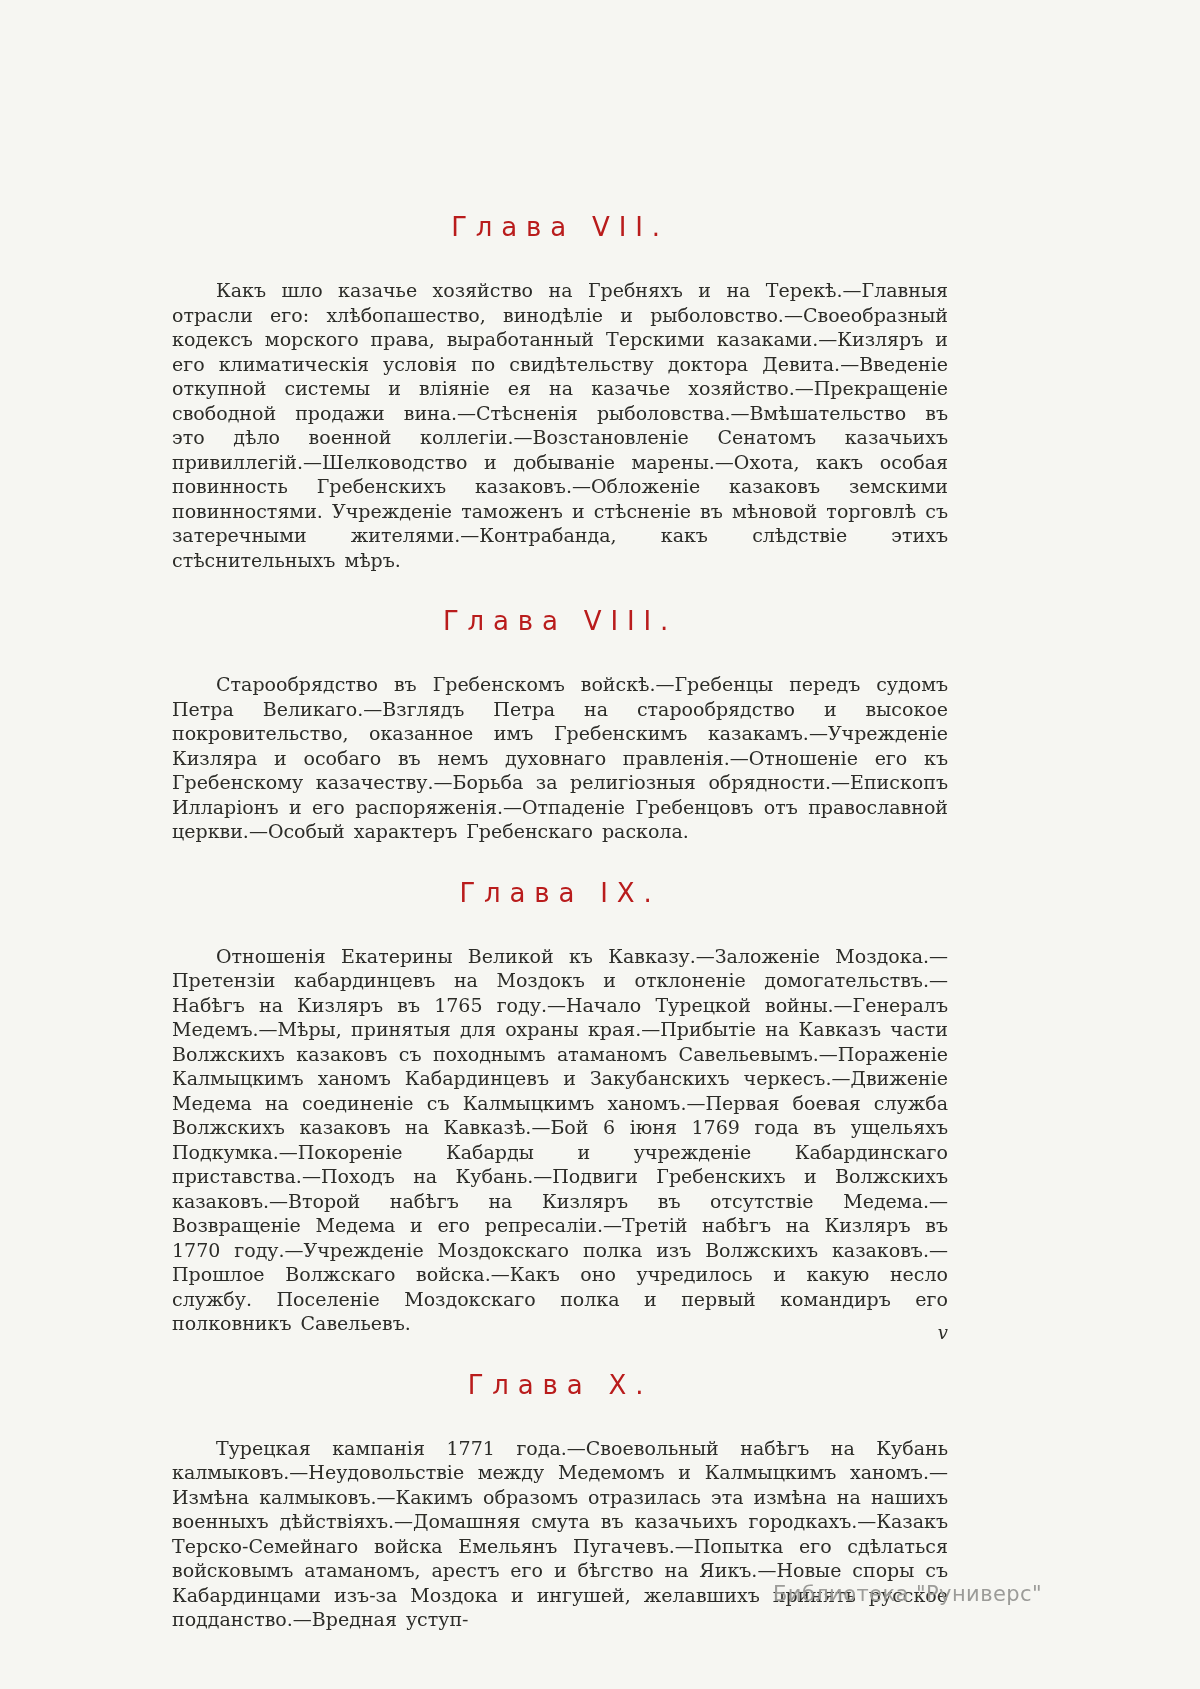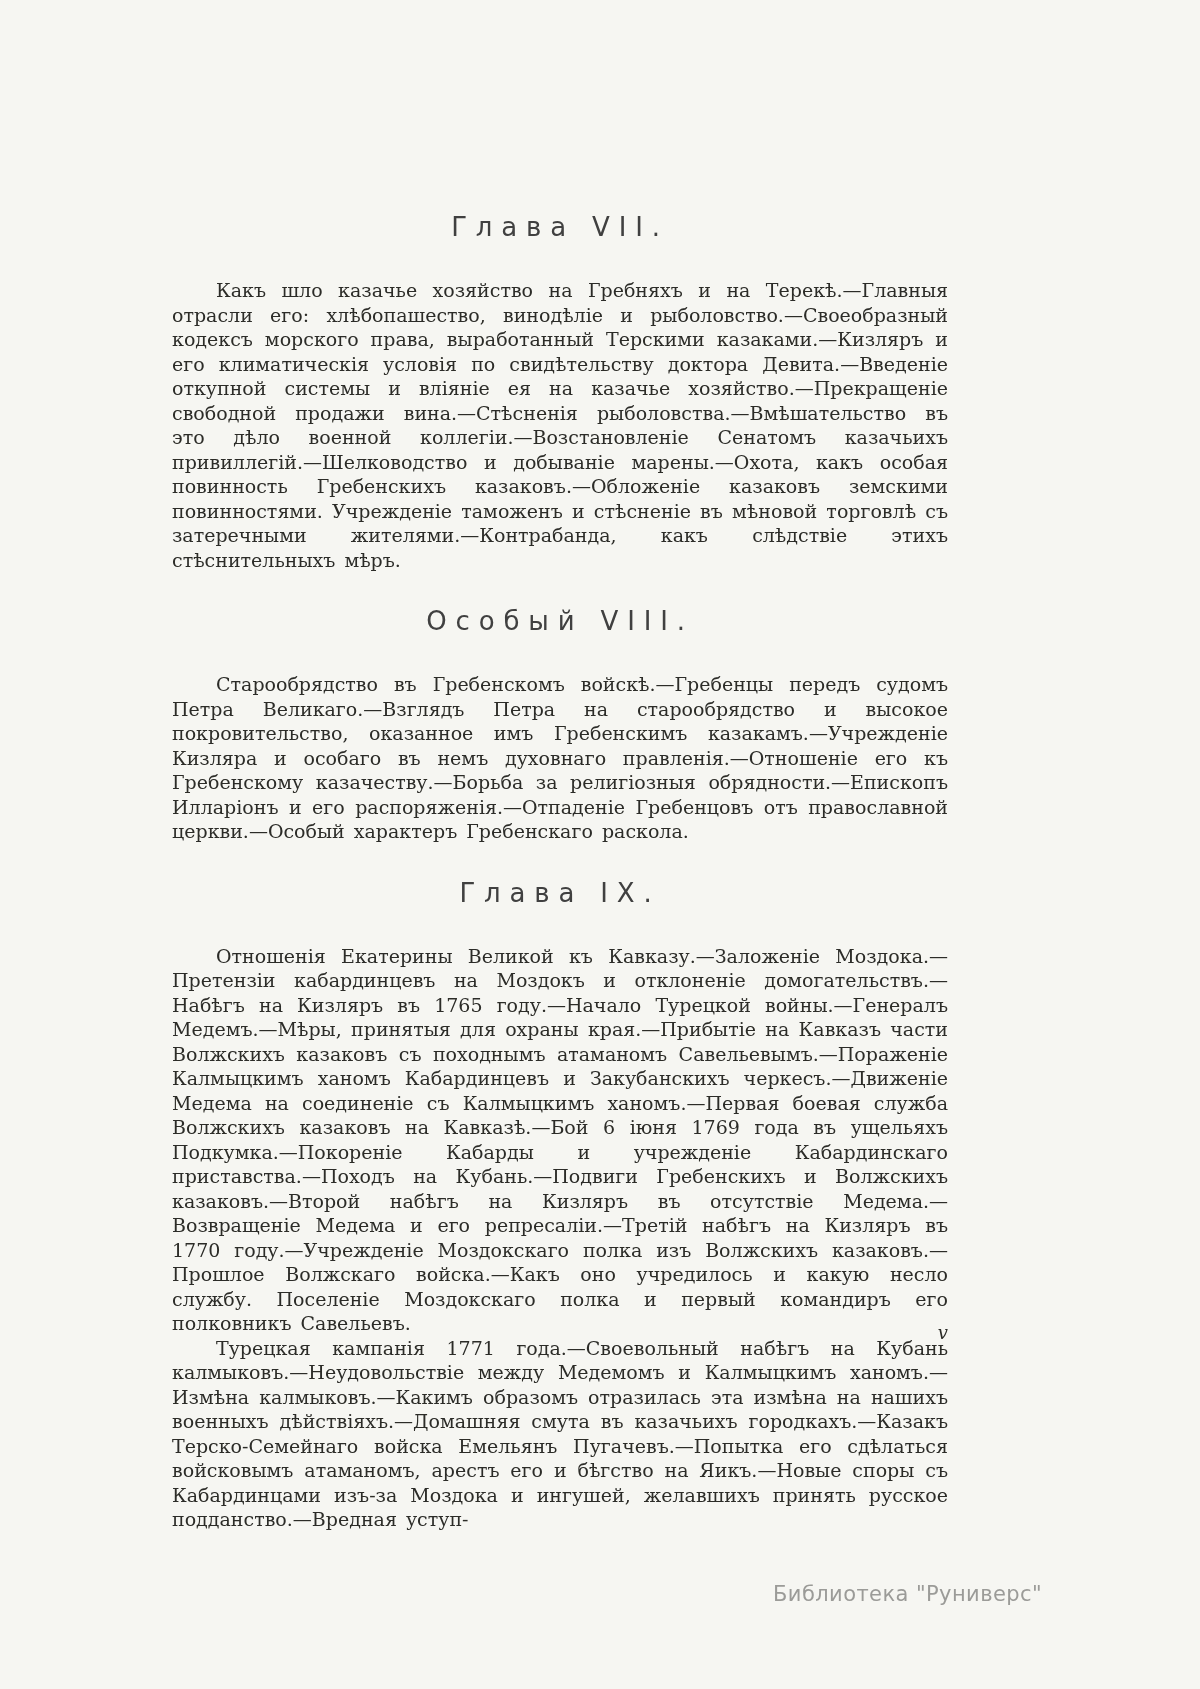--- a/index.html
+++ b/index.html
@@ -23,21 +23,21 @@
     left: 172px;
     width: 776px;
   }
   .chapter { margin: 0; }
   .chapter-heading {
     font-family: "DejaVu Sans", "Liberation Sans", sans-serif;
     font-weight: 400;
     font-size: 26px;
     letter-spacing: 0.34em;
     text-align: center;
-    color: #404040;
+    color: #b91c1c;
     margin: 34px 0 36px 0;
   }
   .chapter:first-child .chapter-heading {
     margin-top: 212px;
   }
   .chapter-body {
     font-size: 19px;
     line-height: 24.5px;
     text-align: justify;
     text-indent: 44px;
@@ -70,30 +70,31 @@
 
 <div class="page">
   <div class="content">
 
     <section class="chapter">
       <h2 class="chapter-heading">Глава VII.</h2>
       <p class="chapter-body">Какъ шло казачье хозяйство на Гребняхъ и на Терекѣ.—Главныя отрасли его: хлѣбопашество, винодѣліе и рыболовство.—Своеобразный кодексъ морского права, выработанный Терскими казаками.—Кизляръ и его климатическія условія по свидѣтельству доктора Девита.—Введеніе откупной системы и вліяніе ея на казачье хозяйство.—Прекращеніе свободной продажи вина.—Стѣсненія рыболовства.—Вмѣшательство въ это дѣло военной коллегіи.—Возстановленіе Сенатомъ казачьихъ привиллегій.—Шелководство и добываніе марены.—Охота, какъ особая повинность Гребенскихъ казаковъ.—Обложеніе казаковъ земскими повинностями. Учрежденіе таможенъ и стѣсненіе въ мѣновой торговлѣ съ затеречными жителями.—Контрабанда, какъ слѣдствіе этихъ стѣснительныхъ мѣръ.</p>
     </section>
 
     <section class="chapter">
-      <h2 class="chapter-heading">Особый VIII.</h2>
+      <h2 class="chapter-heading">Глава VIII.</h2>
       <p class="chapter-body">Старообрядство въ Гребенскомъ войскѣ.—Гребенцы передъ судомъ Петра Великаго.—Взглядъ Петра на старообрядство и высокое покровительство, оказанное имъ Гребенскимъ казакамъ.—Учрежденіе Кизляра и особаго въ немъ духовнаго правленія.—Отношеніе его къ Гребенскому казачеству.—Борьба за религіозныя обрядности.—Епископъ Илларіонъ и его распоряженія.—Отпаденіе Гребенцовъ отъ православной церкви.—Особый характеръ Гребенскаго раскола.</p>
     </section>
 
     <section class="chapter">
       <h2 class="chapter-heading">Глава IX.</h2>
       <p class="chapter-body">Отношенія Екатерины Великой къ Кавказу.—Заложеніе Моздока.—Претензіи кабардинцевъ на Моздокъ и отклоненіе домогательствъ.—Набѣгъ на Кизляръ въ 1765 году.—Начало Турецкой войны.—Генералъ Медемъ.—Мѣры, принятыя для охраны края.—Прибытіе на Кавказъ части Волжскихъ казаковъ съ походнымъ атаманомъ Савельевымъ.—Пораженіе Калмыцкимъ ханомъ Кабардинцевъ и Закубанскихъ черкесъ.—Движеніе Медема на соединеніе съ Калмыцкимъ ханомъ.—Первая боевая служба Волжскихъ казаковъ на Кавказѣ.—Бой 6 іюня 1769 года въ ущельяхъ Подкумка.—Покореніе Кабарды и учрежденіе Кабардинскаго приставства.—Походъ на Кубань.—Подвиги Гребенскихъ и Волжскихъ казаковъ.—Второй набѣгъ на Кизляръ въ отсутствіе Медема.—Возвращеніе Медема и его репресаліи.—Третій набѣгъ на Кизляръ въ 1770 году.—Учрежденіе Моздокскаго полка изъ Волжскихъ казаковъ.—Прошлое Волжскаго войска.—Какъ оно учредилось и какую несло службу. Поселеніе Моздокскаго полка и первый командиръ его полковникъ Савельевъ.</p>
     </section>
 
     <section class="chapter">
+      <h2 class="chapter-heading">Глава X.</h2>
       <p class="chapter-body">Турецкая кампанія 1771 года.—Своевольный набѣгъ на Кубань калмыковъ.—Неудовольствіе между Медемомъ и Калмыцкимъ ханомъ.—Измѣна калмыковъ.—Какимъ образомъ отразилась эта измѣна на нашихъ военныхъ дѣйствіяхъ.—Домашняя смута въ казачьихъ городкахъ.—Казакъ Терско-Семейнаго войска Емельянъ Пугачевъ.—Попытка его сдѣлаться войсковымъ атаманомъ, арестъ его и бѣгство на Яикъ.—Новые споры съ Кабардинцами изъ-за Моздока и ингушей, желавшихъ принять русское подданство.—Вредная уступ-</p>
     </section>
 
   </div>
 
   <div class="page-number">v</div>
 
   <div class="watermark">Библиотека "Руниверс"</div>
 </div>
 

